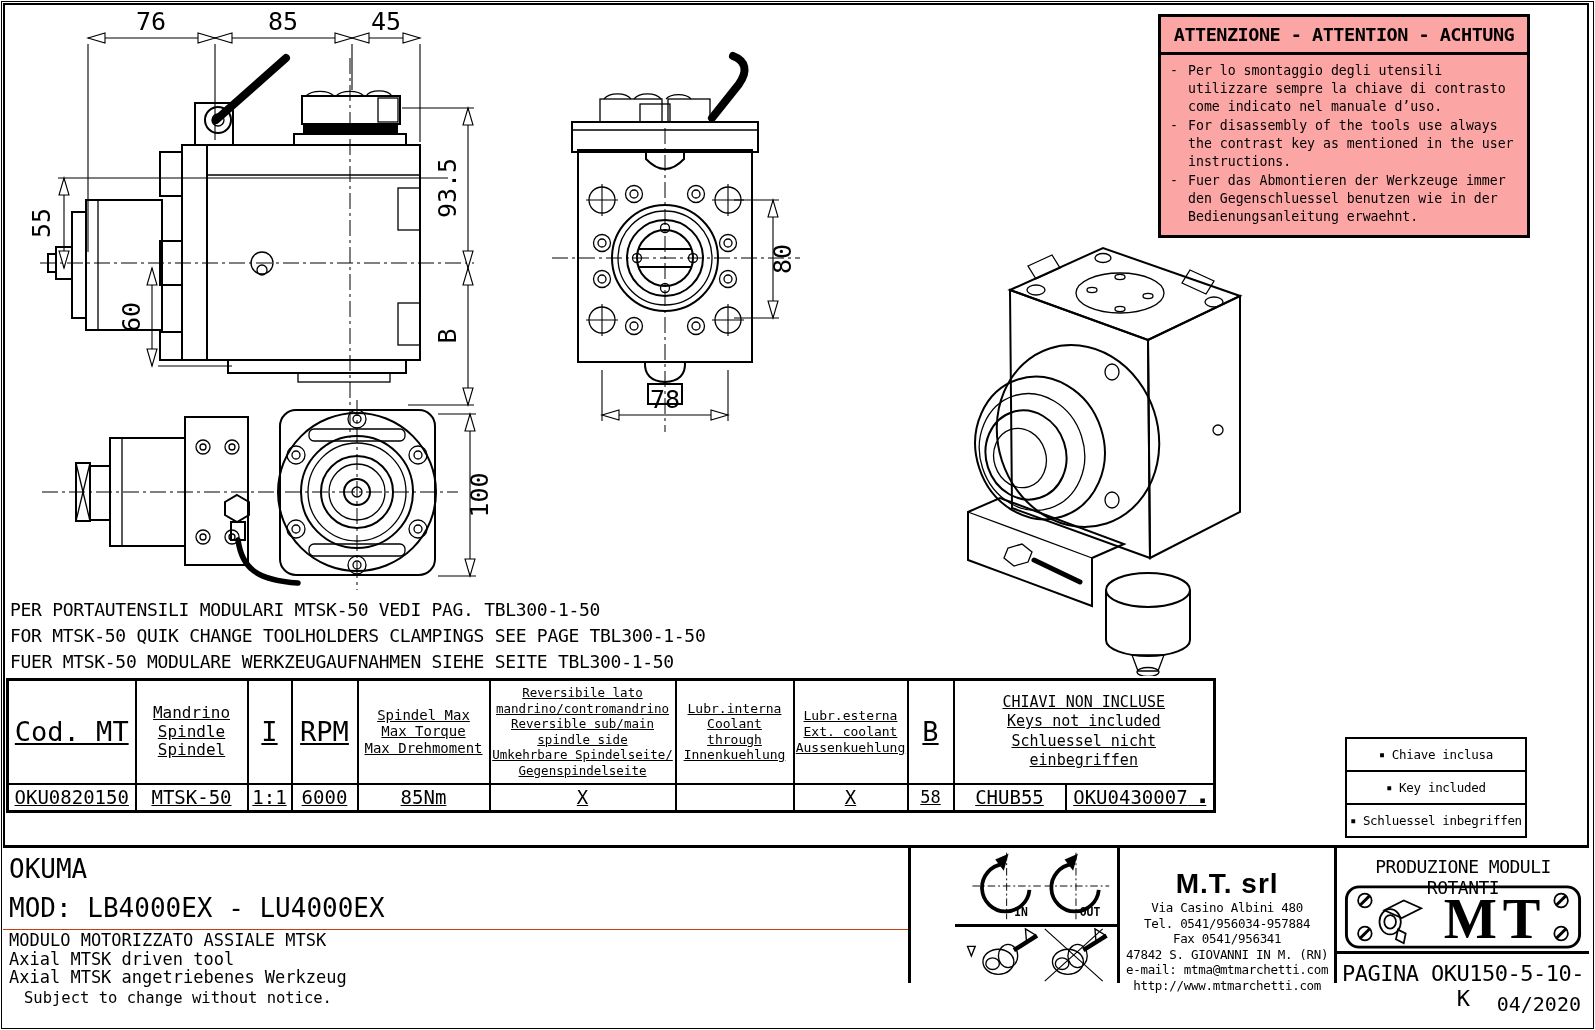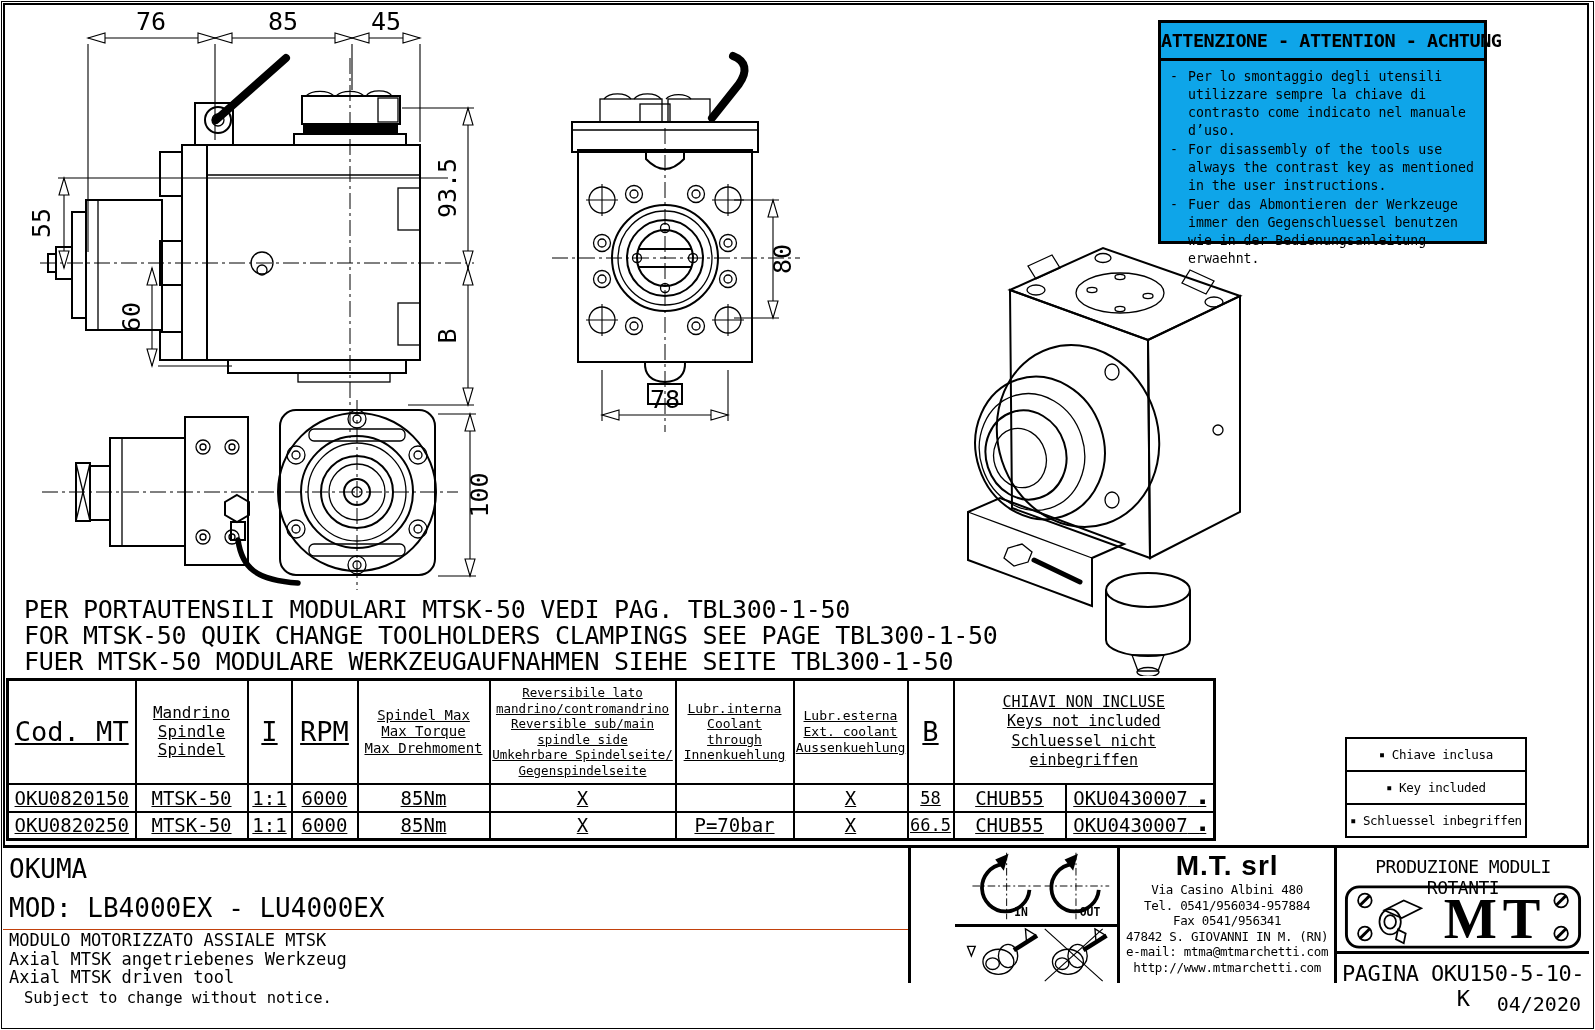--- a/index.html
+++ b/index.html
@@ -12,30 +12,30 @@
   
   #draw{position:absolute;left:0;top:0;pointer-events:none;}
   .ol{fill:none;stroke:#000;stroke-width:2;}
   .ol2{fill:none;stroke:#000;stroke-width:1.3;}
   .cl{fill:none;stroke:#000;stroke-width:1;stroke-dasharray:16 4 3 4;}
   .dim{fill:none;stroke:#000;stroke-width:1.1;}
   .thick{fill:none;stroke:#000;stroke-width:8;stroke-linecap:round;}
   text.dimtxt{font-family:"DejaVu Sans Mono",monospace;font-size:25px;fill:#000;}
 
   
-  .attention{position:absolute;left:1158px;top:20px;width:329px;height:224px;border:3px solid #000;
-             box-sizing:border-box;background:#0ea5e9;}
+  .attention{position:absolute;left:1158px;top:14px;width:372px;height:224px;border:3px solid #000;
+             box-sizing:border-box;background:#fca5a5;}
   .att-title{height:35px;border-bottom:3px solid #000;font-weight:bold;font-size:18.5px;
              letter-spacing:-0.5px;text-align:center;line-height:35px;white-space:nowrap;}
   .att-body{padding:7px 4px 0 0;}
   .att-item{position:relative;padding-left:27px;font-size:13.2px;line-height:1.36;margin-bottom:1px;}
   .att-dash{position:absolute;left:9px;}
 
   
-  .notes{position:absolute;left:24px;top:597px;font-size:25px;line-height:26px;
+  .notes{position:absolute;left:10px;top:597px;font-size:18px;line-height:26px;
          letter-spacing:-0.3px;white-space:nowrap;}
 
   
   .spec{position:absolute;left:6px;top:678px;border-collapse:collapse;table-layout:fixed;background:#fff;}
   .spec td,.spec th{border:2px solid #000;text-align:center;vertical-align:middle;padding:0;
                     white-space:pre-line;overflow:hidden;font-weight:normal;text-decoration:underline;}
   .spec{border:3px solid #000;}
   .h-big{font-size:27px;}
   .h-med{font-size:16px;line-height:1.15;}
   .h-sm{font-size:12.5px;line-height:1.24;}
@@ -59,21 +59,21 @@
       box-sizing:border-box;display:flex;background:#fff;}
   .tb > div{box-sizing:border-box;height:100%;}
   .tb-left{width:922px;border-right:3px solid #000;}
   .tb-maker{height:37px;font-size:26px;padding:6px 0 0 6px;box-sizing:border-box;}
   .tb-model{height:44px;font-size:26px;padding:8px 0 0 6px;box-sizing:border-box;}
   .tb-desc{border-top:1px solid #c2410c;font-size:17px;line-height:18.5px;padding:1px 0 0 6px;}
   .tb-icons{width:165px;border-right:3px solid #000;display:flex;flex-direction:column;margin-left:44px;}
   .tb-rot{height:79px;border-bottom:3px solid #000;box-sizing:border-box;}
   .tb-tools{flex:1;}
   .tb-mt{width:220px;border-right:3px solid #000;text-align:center;}
-  .mt-name{font-size:28px;font-weight:bold;letter-spacing:1px;padding-top:2px;
+  .mt-name{font-size:28px;font-weight:bold;letter-spacing:1px;padding-top:20px;
            font-family:"Liberation Sans",sans-serif;}
   .mt-line{font-size:12.5px;line-height:15.5px;white-space:nowrap;letter-spacing:-0.3px;}
   .tb-right{flex:1;display:flex;flex-direction:column;}
   .prod{font-size:18px;text-align:center;padding-top:8px;height:27px;letter-spacing:-0.5px;}
   .logo-wrap{flex:1;display:flex;align-items:center;justify-content:center;}
   .pagina{border-top:3px solid #000;height:38px;font-size:22px;text-align:center;
           padding-top:7px;box-sizing:border-box;letter-spacing:-0.5px;}
   .io-label{font-family:"DejaVu Sans Mono",monospace;font-size:12px;font-weight:bold;fill:#000;}
   .logo-mt{font-family:"Liberation Serif",serif;font-weight:bold;font-size:58px;letter-spacing:6px;fill:#000;}
   .lg{fill:none;stroke:#000;stroke-width:1.8;}
@@ -414,33 +414,20 @@
       <td class="d">1:1</td>
       <td class="d">6000</td>
       <td class="d">85Nm</td>
       <td class="d">X</td>
       <td class="d"></td>
       <td class="d">X</td>
       <td class="d-b">58</td>
       <td class="d">CHUB55</td>
       <td class="d"><span>OKU0430007</span> <span class="sqm">▪</span></td>
     </tr>
-    <tr style="height:28px">
-      <td class="d">OKU0820250</td>
-      <td class="d">MTSK-50</td>
-      <td class="d">1:1</td>
-      <td class="d">6000</td>
-      <td class="d">85Nm</td>
-      <td class="d">X</td>
-      <td class="d">P=70bar</td>
-      <td class="d">X</td>
-      <td class="d-b">66.5</td>
-      <td class="d">CHUB55</td>
-      <td class="d"><span>OKU0430007</span> <span class="sqm">▪</span></td>
-    </tr>
   </tbody>
     </table>
 
   <div class="legend">
     <div class="legend-row">
       <span class="sq">▪</span>
       <span>Chiave inclusa</span>
     </div>
     <div class="legend-row">
       <span class="sq">▪</span>
@@ -451,22 +438,22 @@
       <span>Schluessel inbegriffen</span>
     </div>
   </div>
 
   <div class="tb">
     <div class="tb-left">
       <div class="tb-maker">OKUMA</div>
       <div class="tb-model">MOD: LB4000EX - LU4000EX</div>
       <div class="tb-desc">
         <div>MODULO MOTORIZZATO ASSIALE MTSK</div>
+        <div>Axial MTSK driven tool</div>
         <div>Axial MTSK angetriebenes Werkzeug</div>
-        <div>Axial MTSK driven tool</div>
       </div>
     </div>
 
     <div class="tb-icons">
       <div class="tb-rot">
         <svg width="165" height="76" viewBox="0 0 165 80">
           <g stroke="#000" stroke-width="1" stroke-dasharray="8 3 2 3" fill="none">
             <line x1="50" y1="5" x2="50" y2="75"></line>
               <line x1="14" y1="40" x2="86" y2="40"></line>
             <line x1="123" y1="5" x2="123" y2="75"></line>

